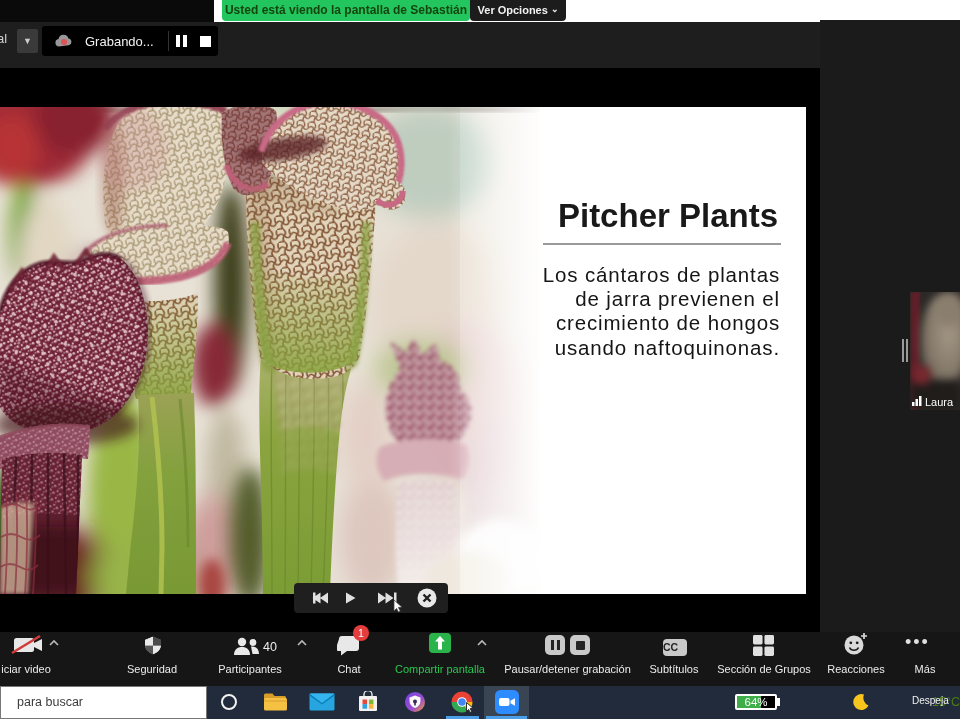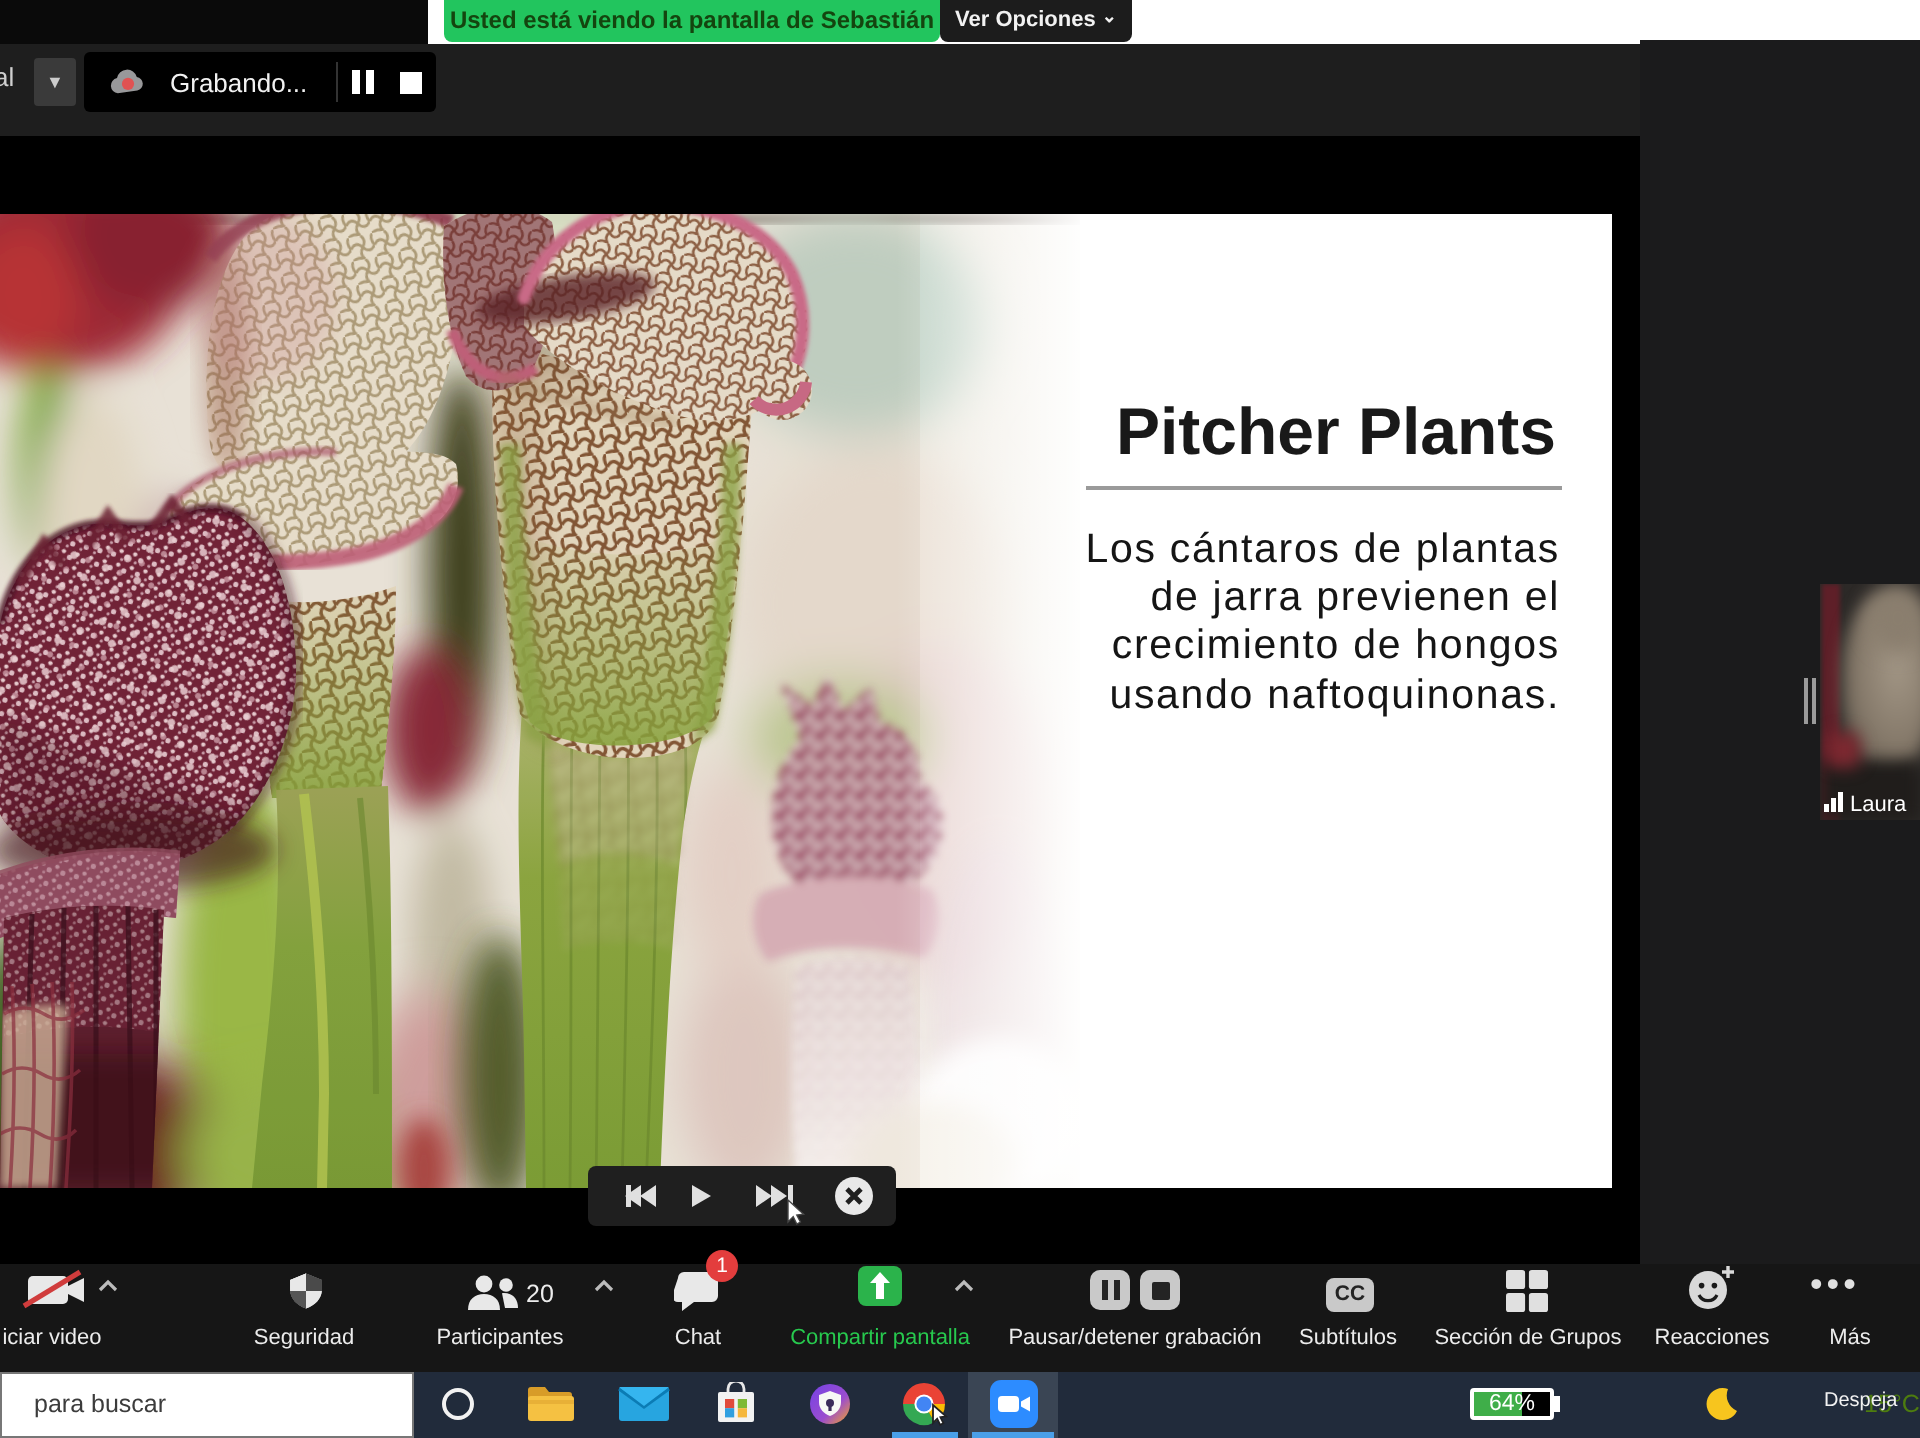--- a/index.html
+++ b/index.html
@@ -312,21 +312,21 @@
   <path d="M2 5 l10 -4 v11 h-10 z" fill="#e8e8e8"></path>
 </svg>
 <div class="tlabel" style="left:117px;width:70px">Seguridad</div>
 
 <svg class="abs" style="left:233px;top:636px" width="30" height="20" viewBox="0 0 30 20">
   <circle cx="9" cy="6" r="4.2" fill="#e8e8e8"></circle>
   <path d="M1 19 c0 -5.5 3.5 -8 8 -8 s8 2.5 8 8 z" fill="#e8e8e8"></path>
   <circle cx="20" cy="6.5" r="3.4" fill="#e8e8e8"></circle>
   <path d="M18 10.6 c4.5 -0.5 8 2 8 7.4 h-6.5" fill="#e8e8e8"></path>
 </svg>
-<div class="abs" style="left:263px;top:640px;font-size:12.5px;color:#ececec">20</div>
+<div class="abs" style="left:263px;top:640px;font-size:12.5px;color:#ececec">40</div>
 <svg class="chev" style="left:296px" viewBox="0 0 12 12">
     <path d="M2 8 l4 -4 l4 4" stroke="#bbb" stroke-width="1.6" fill="none"></path>
   </svg>
 <div class="tlabel" style="left:215px;width:70px">Participantes</div>
 
 <svg class="abs" style="left:337px;top:635px" width="26" height="22" viewBox="0 0 26 22">
   <path d="M2 4 a3 3 0 0 1 3 -3 h14 a3 3 0 0 1 3 3 v9 a3 3 0 0 1 -3 3 h-9 l-6 4.5 v-4.5 h-2 a3 3 0 0 1 -3 -3 z" fill="#e8e8e8"></path>
 </svg>
 <div class="abs" style="left:353px;top:625px;width:16px;height:16px;background:#e33d3d;border-radius:50%;color:#fff;font-size:10.5px;text-align:center;line-height:16px">1</div>
 <div class="tlabel" style="left:314px;width:70px">Chat</div>
@@ -340,21 +340,21 @@
   </svg>
 <div class="tlabel" style="left:395px;width:90px;color:#27c94e">Compartir pantalla</div>
 
 <div class="abs" style="left:545px;top:635px;width:20px;height:20px;background:#c9c9c9;border-radius:5px"></div>
 <div class="abs" style="left:550.5px;top:640px;width:3.2px;height:10px;background:#242424"></div>
 <div class="abs" style="left:556.5px;top:640px;width:3.2px;height:10px;background:#242424"></div>
 <div class="abs" style="left:570px;top:635px;width:20px;height:20px;background:#c9c9c9;border-radius:5px"></div>
 <div class="abs" style="left:575.5px;top:640.5px;width:9px;height:9px;background:#242424;border-radius:1px"></div>
 <div class="tlabel" style="left:500px;width:135px">Pausar/detener grabación</div>
 
-<div class="abs" style="left:663px;top:639px;width:24px;height:17px;background:#c9c9c9;border-radius:4px;color:#242424;font-size:10.5px;font-weight:bold;text-align:center;line-height:17px">CC</div>
+<div class="abs" style="left:663px;top:639px;width:24px;height:17px;background:#c9c9c9;border-radius:4px;color:#242424;font-size:10.5px;font-weight:bold;line-height:17px">CC</div>
 <div class="tlabel" style="left:639px;width:70px">Subtítulos</div>
 
 <svg class="abs" style="left:753px;top:635px" width="21" height="21" viewBox="0 0 22 22">
   <g fill="#e0e0e0">
       <rect x="0" y="0" width="10" height="10" rx="1.5"></rect>
       <rect x="12" y="0" width="10" height="10" rx="1.5"></rect>
       <rect x="0" y="12" width="10" height="10" rx="1.5"></rect>
       <rect x="12" y="12" width="10" height="10" rx="1.5"></rect>
     </g>
 </svg>

